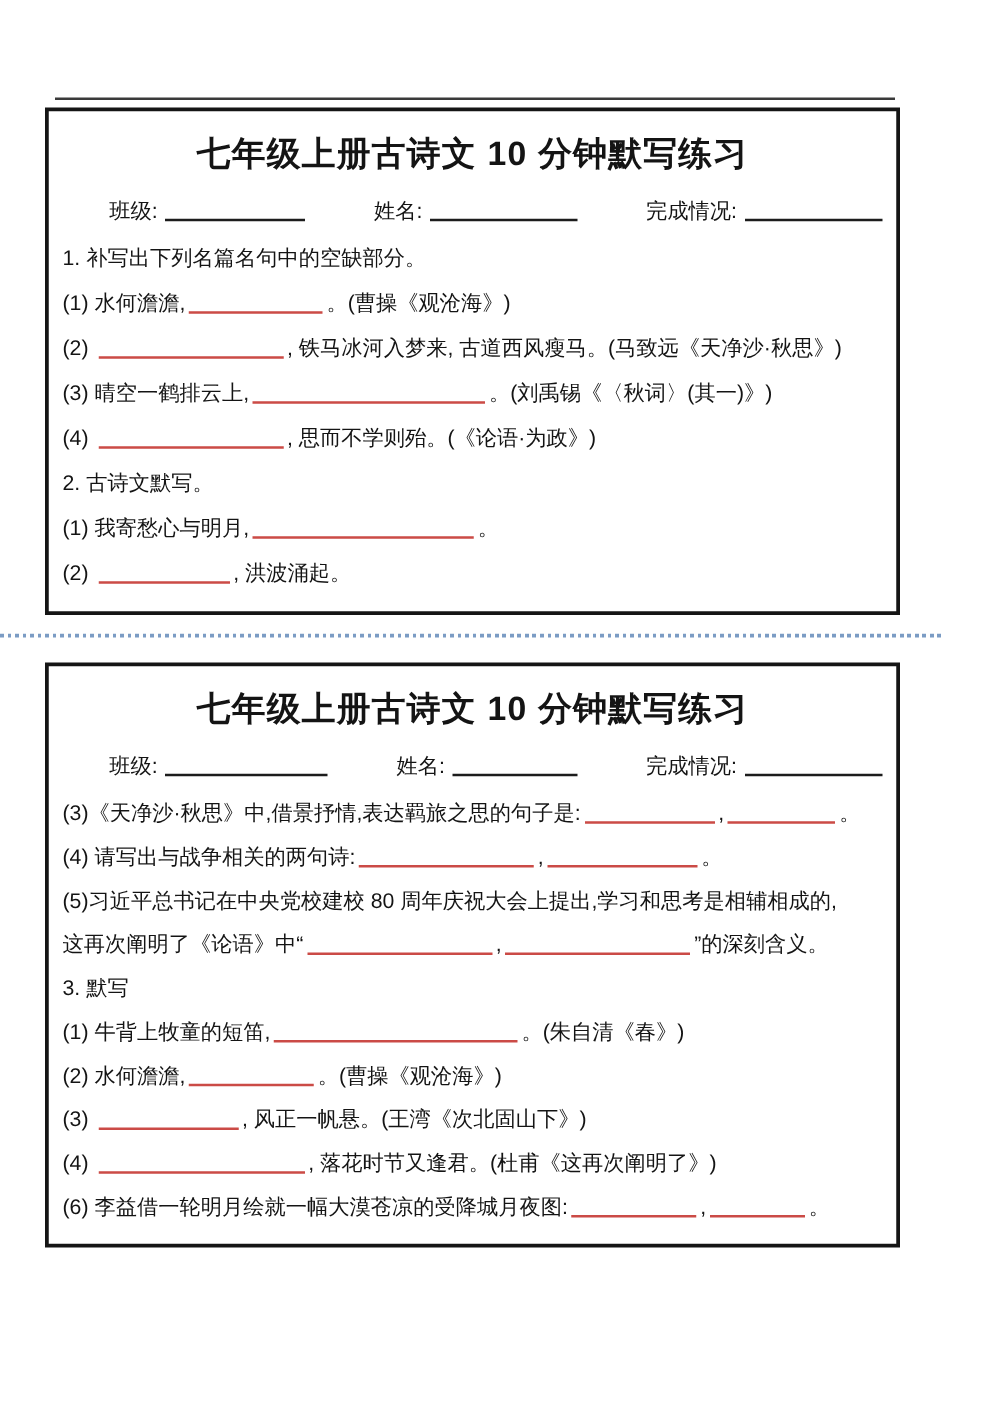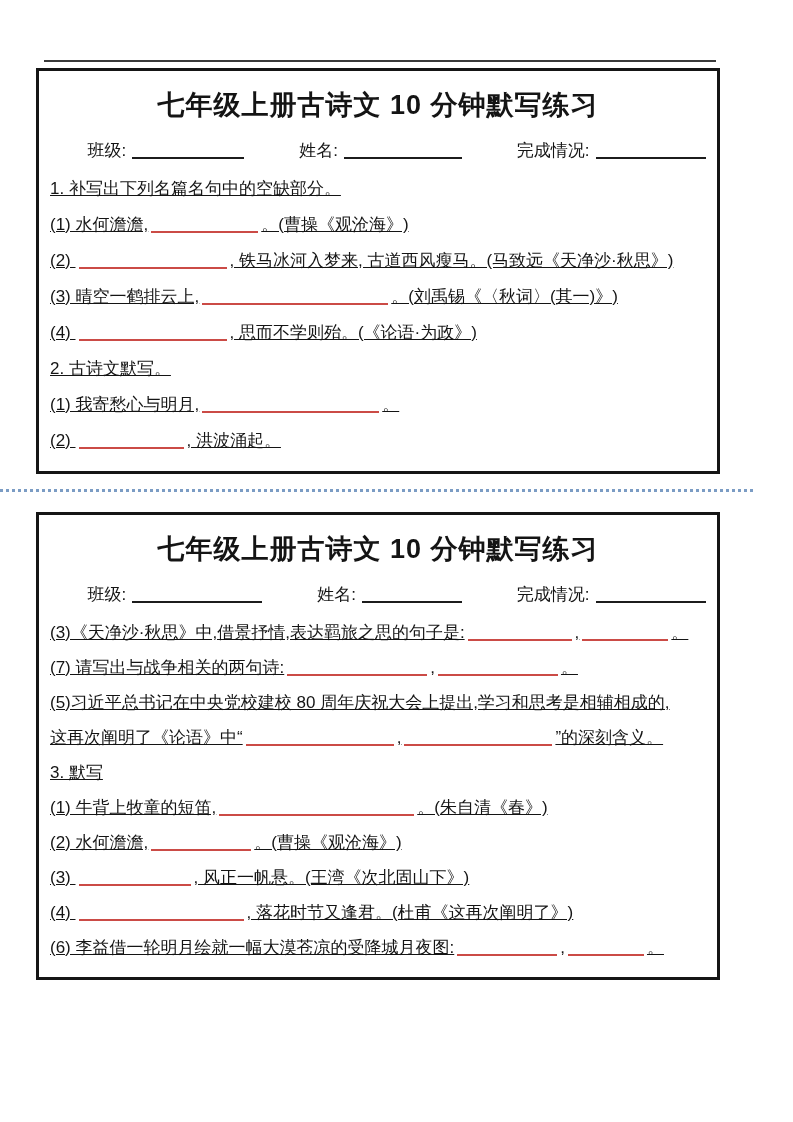--- a/index.html
+++ b/index.html
@@ -7,21 +7,21 @@
   body {
     width: 793px;
     min-height: 1122px;
     background: #ffffff;
     color: #141414;
     font-family: "Liberation Sans", "DejaVu Sans", sans-serif;
   }
   .page {
     width: 756px;
     min-height: 1122px;
-    padding-top: 60px;
+    padding-top: 78px;
     position: relative;
   }
   .top-rule {
     height: 0;
     border-top: 2px solid #3a3a3a;
     margin: 0 40px 6px 44px;
   }
   .sheet {
     border: 3px solid #151515;
     margin: 0 36px;
@@ -43,21 +43,21 @@
     padding-left: 40px;
     gap: 52px;
     font-size: 17px;
     line-height: 30px;
     margin-bottom: 5px;
     white-space: nowrap;
     justify-content: center;
   }
   .field { white-space: nowrap; }
   .field-label { font-weight: normal; }
-  .sheet-body { padding-left: 4px; text-decoration: underline; }
+  .sheet-body { padding-left: 4px; }
   .line {
     margin: 0;
     font-size: 17px;
     line-height: 36px;
     white-space: nowrap;
   }
   .sheet-body.tight .line { line-height: 35px; }
   .blank {
     display: inline-block;
     height: 14px;
@@ -103,21 +103,21 @@
 
   <section class="sheet">
     <h1 class="sheet-title">七年级上册古诗文 10 分钟默写练习</h1>
     <div class="sheet-header">
         <span class="field"><span class="field-label">班级:</span><span class="blank black" style="width: 130px;"></span></span>
         <span class="field"><span class="field-label">姓名:</span><span class="blank black" style="width: 100px;"></span></span>
         <span class="field"><span class="field-label">完成情况:</span><span class="blank black" style="width: 110px;"></span></span>
       </div>
     <div class="sheet-body tight">
         <p class="line"><span class="txt">(3)《天净沙·秋思》中,借景抒情,表达羁旅之思的句子是:</span><span class="blank red" style="width: 104px;"></span><span class="txt">,</span><span class="blank red" style="width: 86px;"></span><span class="txt">。</span></p>
-        <p class="line"><span class="txt">(7) 请写出与战争相关的两句诗:</span><span class="blank red" style="width: 140px;"></span><span class="txt">,</span><span class="blank red" style="width: 120px;"></span><span class="txt">。</span></p>
+        <p class="line"><span class="txt">(4) 请写出与战争相关的两句诗:</span><span class="blank red" style="width: 140px;"></span><span class="txt">,</span><span class="blank red" style="width: 120px;"></span><span class="txt">。</span></p>
         <p class="line"><span class="txt">(5)习近平总书记在中央党校建校 80 周年庆祝大会上提出,学习和思考是相辅相成的,</span></p>
         <p class="line"><span class="txt">这再次阐明了《论语》中“</span><span class="blank red" style="width: 148px;"></span><span class="txt">,</span><span class="blank red" style="width: 148px;"></span><span class="txt">”的深刻含义。</span></p>
         <p class="line"><span class="txt">3. 默写</span></p>
         <p class="line"><span class="txt">(1) 牛背上牧童的短笛,</span><span class="blank red" style="width: 195px;"></span><span class="txt">。(朱自清《春》)</span></p>
         <p class="line"><span class="txt">(2) 水何澹澹,</span><span class="blank red" style="width: 100px;"></span><span class="txt">。(曹操《观沧海》)</span></p>
         <p class="line"><span class="txt">(3) </span><span class="blank red" style="width: 112px;"></span><span class="txt">, 风正一帆悬。(王湾《次北固山下》)</span></p>
         <p class="line"><span class="txt">(4) </span><span class="blank red" style="width: 165px;"></span><span class="txt">, 落花时节又逢君。(杜甫《这再次阐明了》)</span></p>
         <p class="line"><span class="txt">(6) 李益借一轮明月绘就一幅大漠苍凉的受降城月夜图:</span><span class="blank red" style="width: 100px;"></span><span class="txt">,</span><span class="blank red" style="width: 76px;"></span><span class="txt">。</span></p>
       </div>
   </section>

